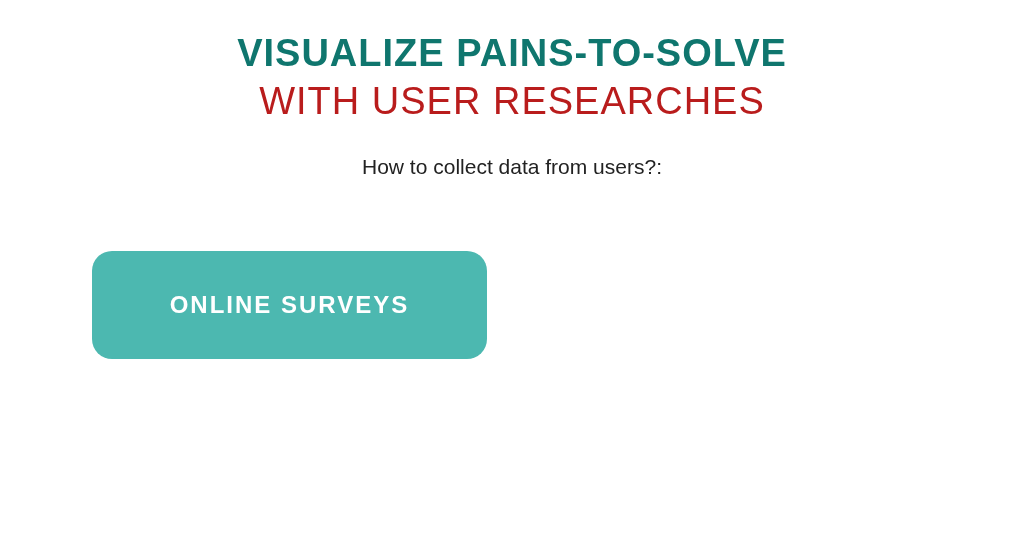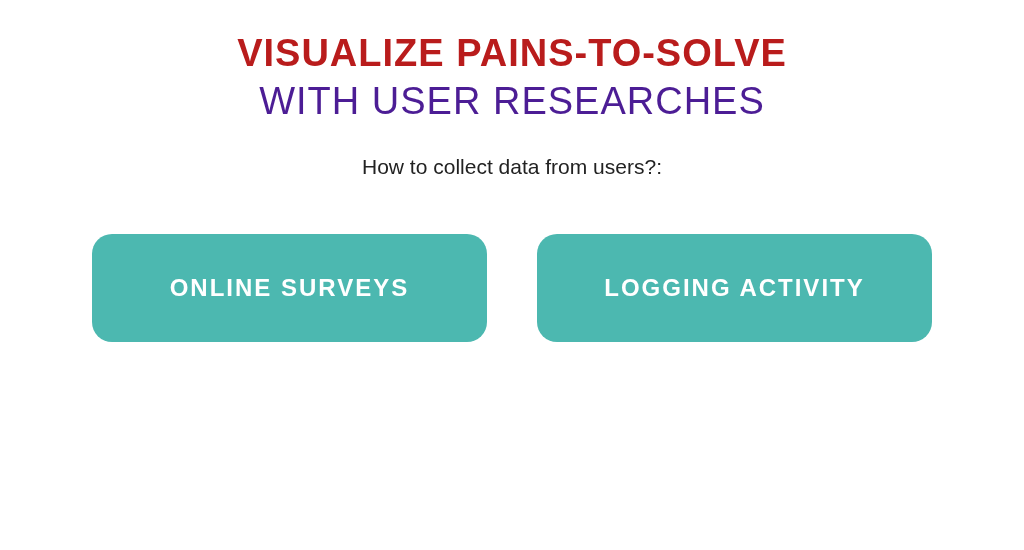--- a/index.html
+++ b/index.html
@@ -15,27 +15,27 @@
     }
     .heading {
       text-align: center;
       line-height: 1.25;
       margin-bottom: 30px;
     }
     .title-line-1 {
       font-size: 38px;
       font-weight: 700;
       letter-spacing: 1px;
-      color: #b91c1c;
+      color: #0f766e;
     }
     .title-line-2 {
       font-size: 38px;
       font-weight: 400;
       letter-spacing: 1px;
-      color: #4c1d95;
+      color: #b91c1c;
     }
     .subtitle {
       font-size: 21px;
       color: #222;
       text-align: left;
       margin-bottom: 55px;
       font-weight: 400;
     }
     .grid {
       display: grid;
@@ -48,28 +48,28 @@
       color: #ffffff;
       border-radius: 20px;
       height: 108px;
       display: flex;
       align-items: center;
       justify-content: center;
       font-size: 24px;
       font-weight: 600;
       letter-spacing: 2px;
       text-transform: uppercase;
+      margin-top: 17px;
     }
   </style>
 </head>
 <body>
 
 <div class="heading">
   <div class="title-line-1">VISUALIZE PAINS-TO-SOLVE</div>
   <div class="title-line-2">WITH USER RESEARCHES</div>
 </div>
 
 <div class="subtitle">How to collect data from users?:</div>
 
 <div class="grid">
   <div class="card">ONLINE SURVEYS</div>
-  <div class="card">LOGGING ACTIVITY</div>
 </div>
 
 </body></html>

